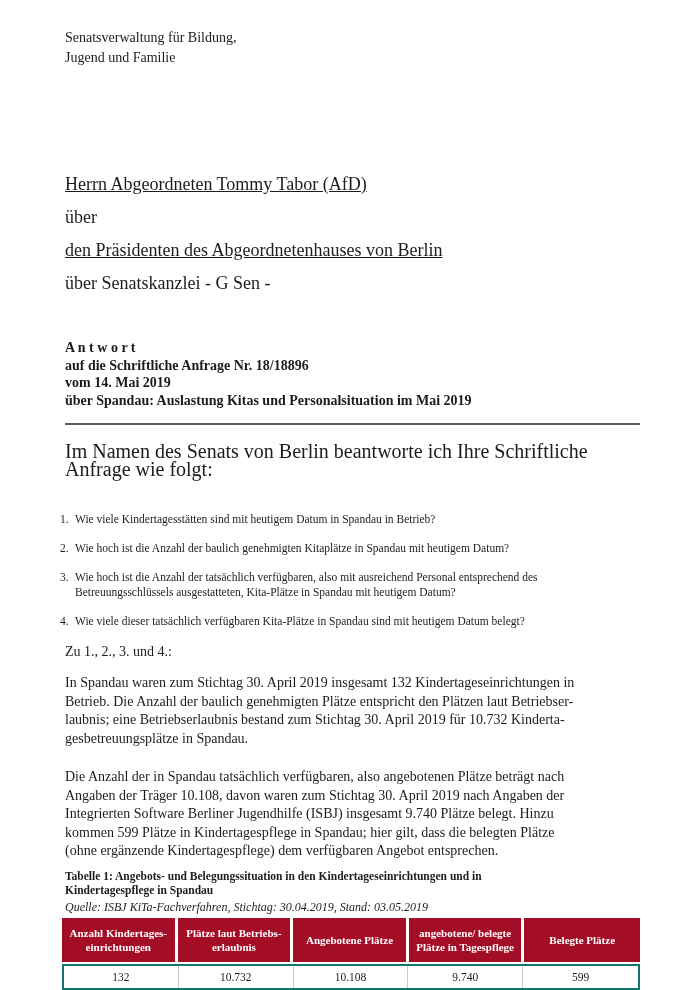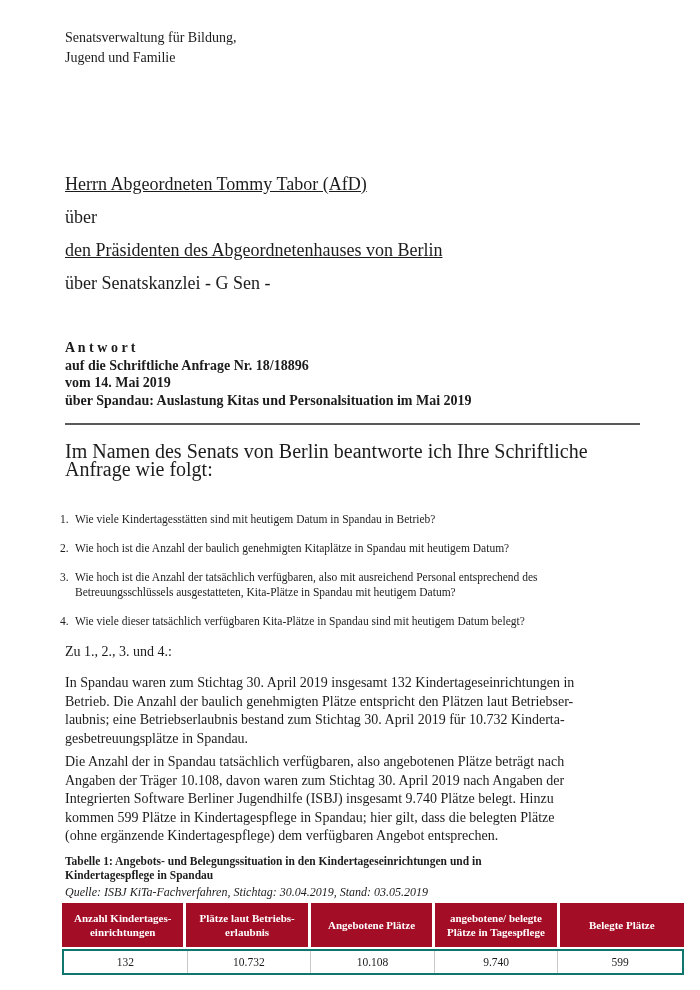--- a/index.html
+++ b/index.html
@@ -64,37 +64,37 @@
     font-size: 14px;
     line-height: 18px;
   }
 
   .para {
     margin-top: 13px;
     font-size: 14px;
     line-height: 18.5px;
     white-space: pre;
   }
-  .para + .para { margin-top: 5px; }
+  .para + .para { margin-top: 20px; }
 
   .caption {
     margin-top: 8px;
     font-weight: bold;
     font-size: 11.5px;
     line-height: 14.5px;
     white-space: pre;
   }
   .source {
     margin-top: 2px;
     font-style: italic;
     font-size: 12px;
     line-height: 15px;
   }
 
-  .data-table { margin-top: 3px; margin-left: -3px; width: 622px; }
+  .data-table { margin-top: 3px; margin-left: -3px; width: 578px; }
   .thead {
     display: grid;
     grid-template-columns: repeat(5, 1fr);
   }
   .th {
     background: var(--accent, #a30d26);
     color: #ffffff;
     font-weight: bold;
     font-size: 11px;
     line-height: 14px;

